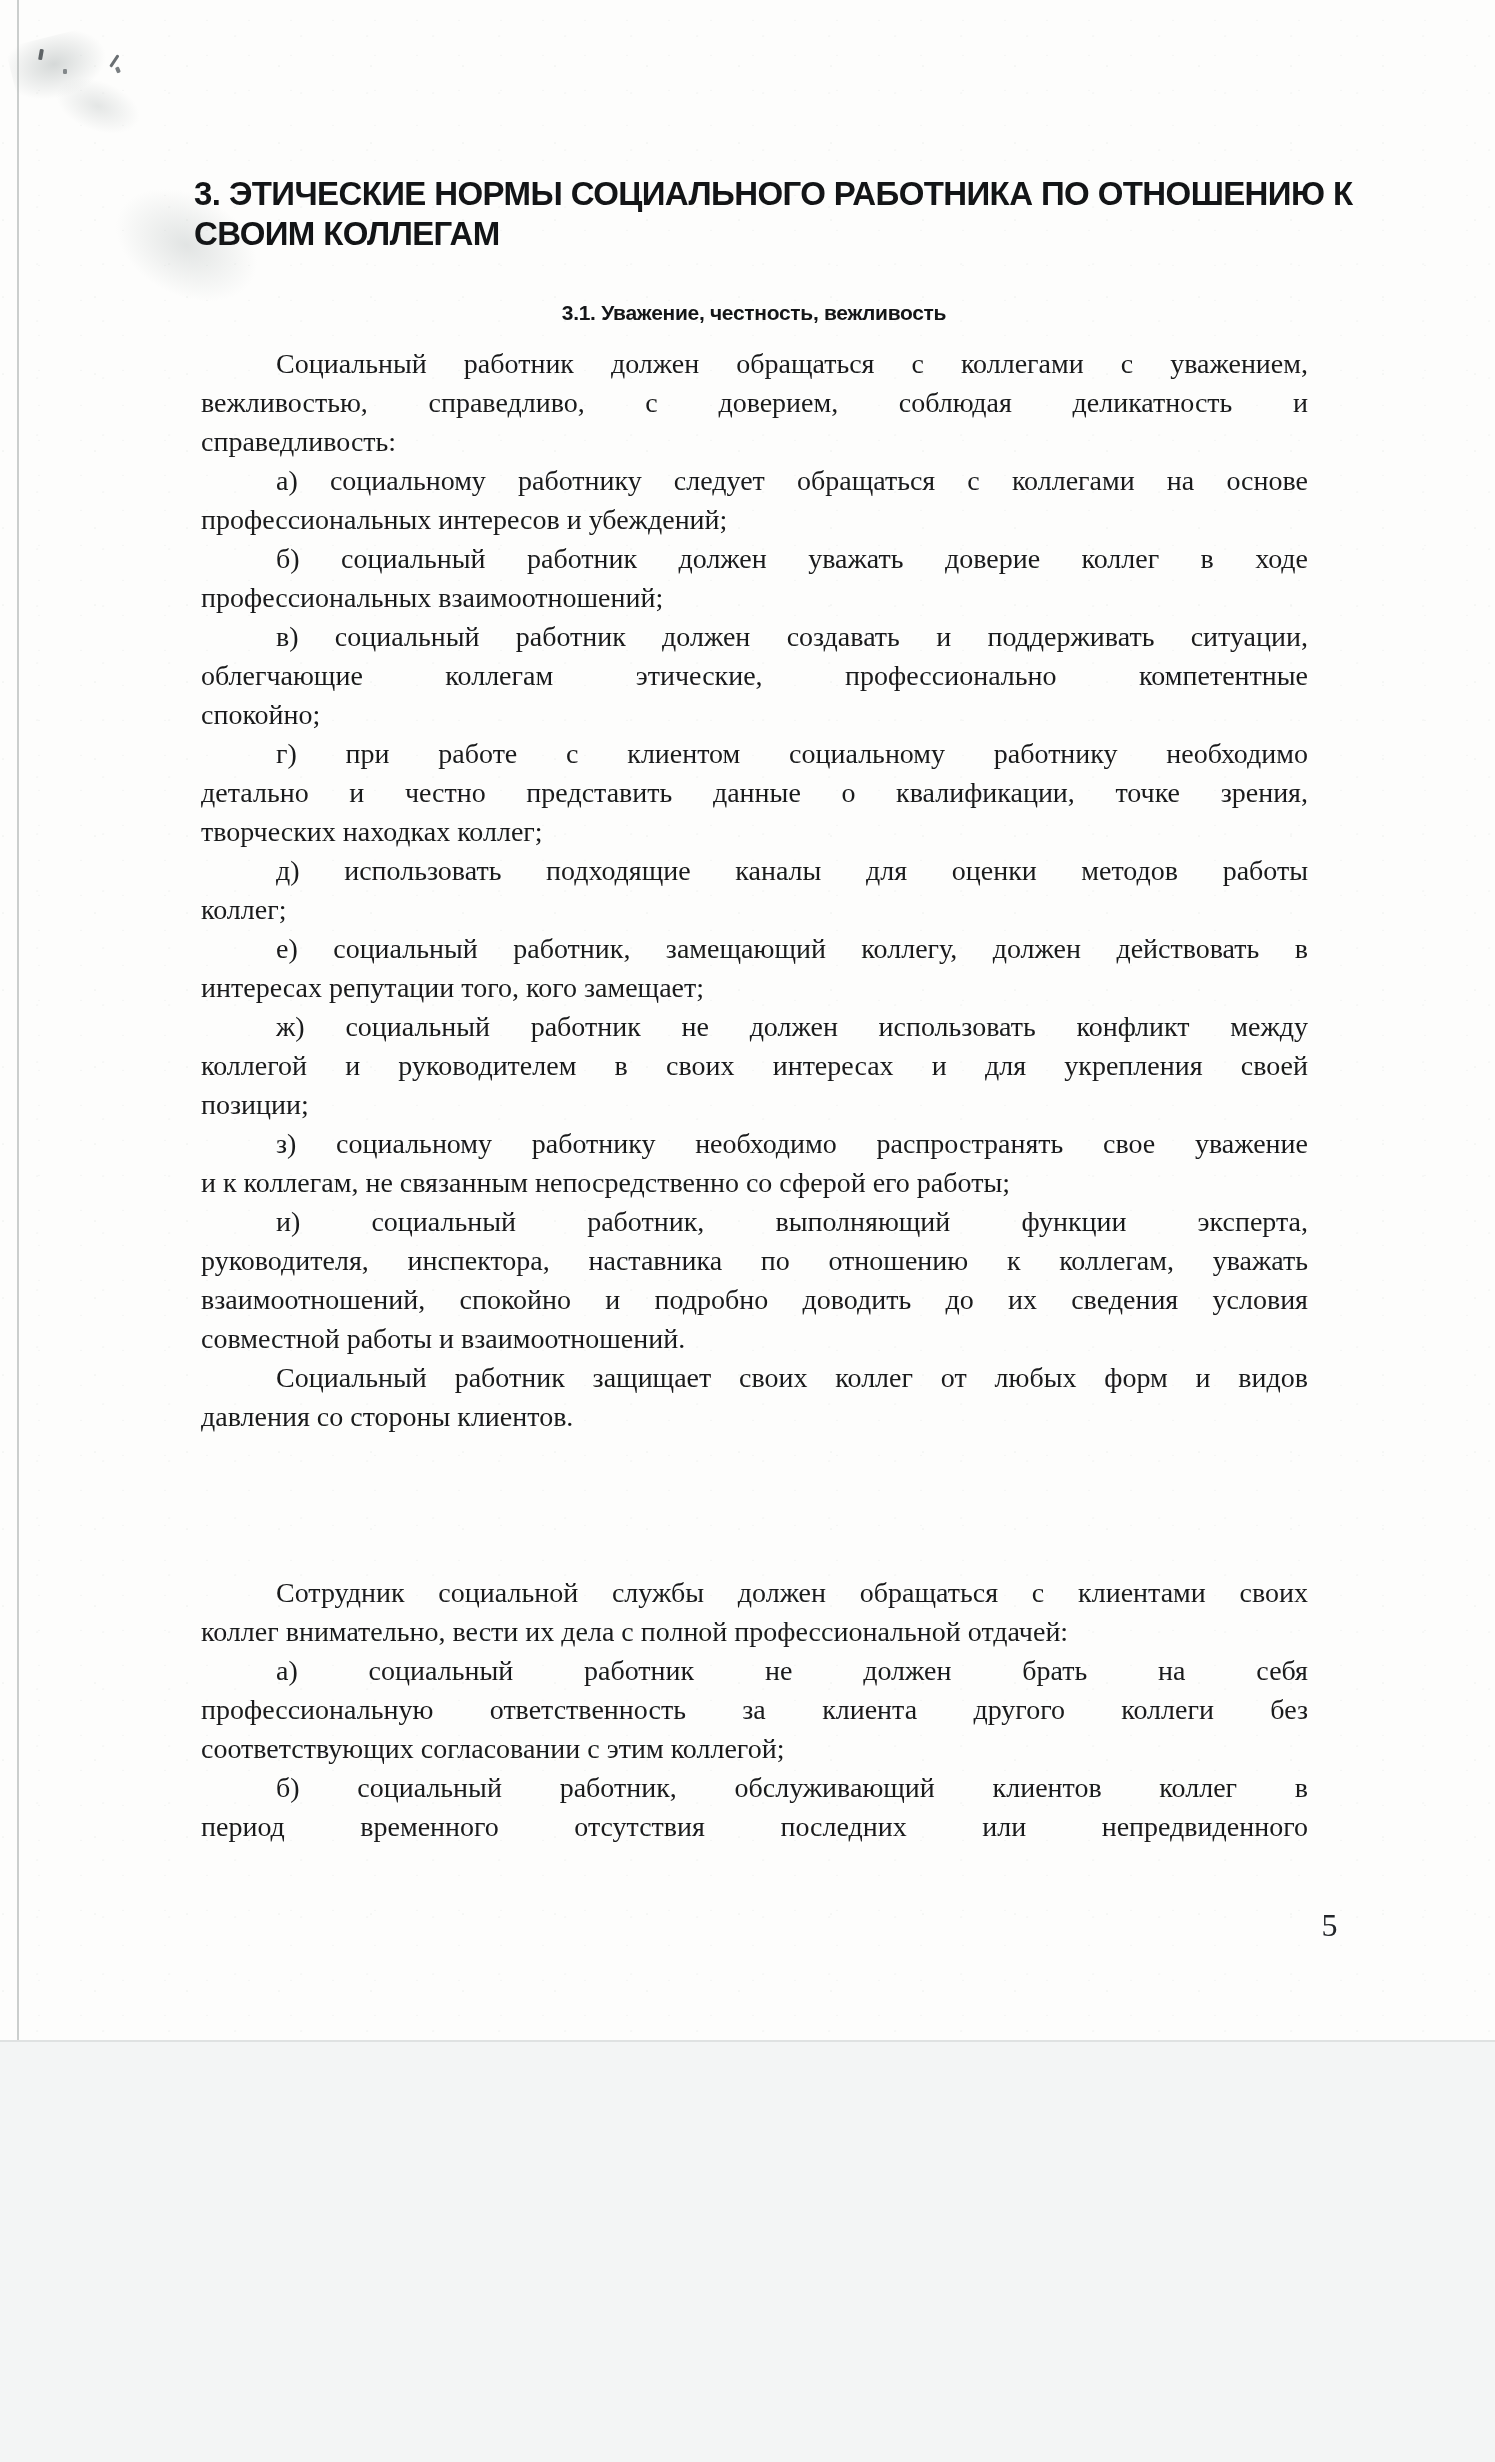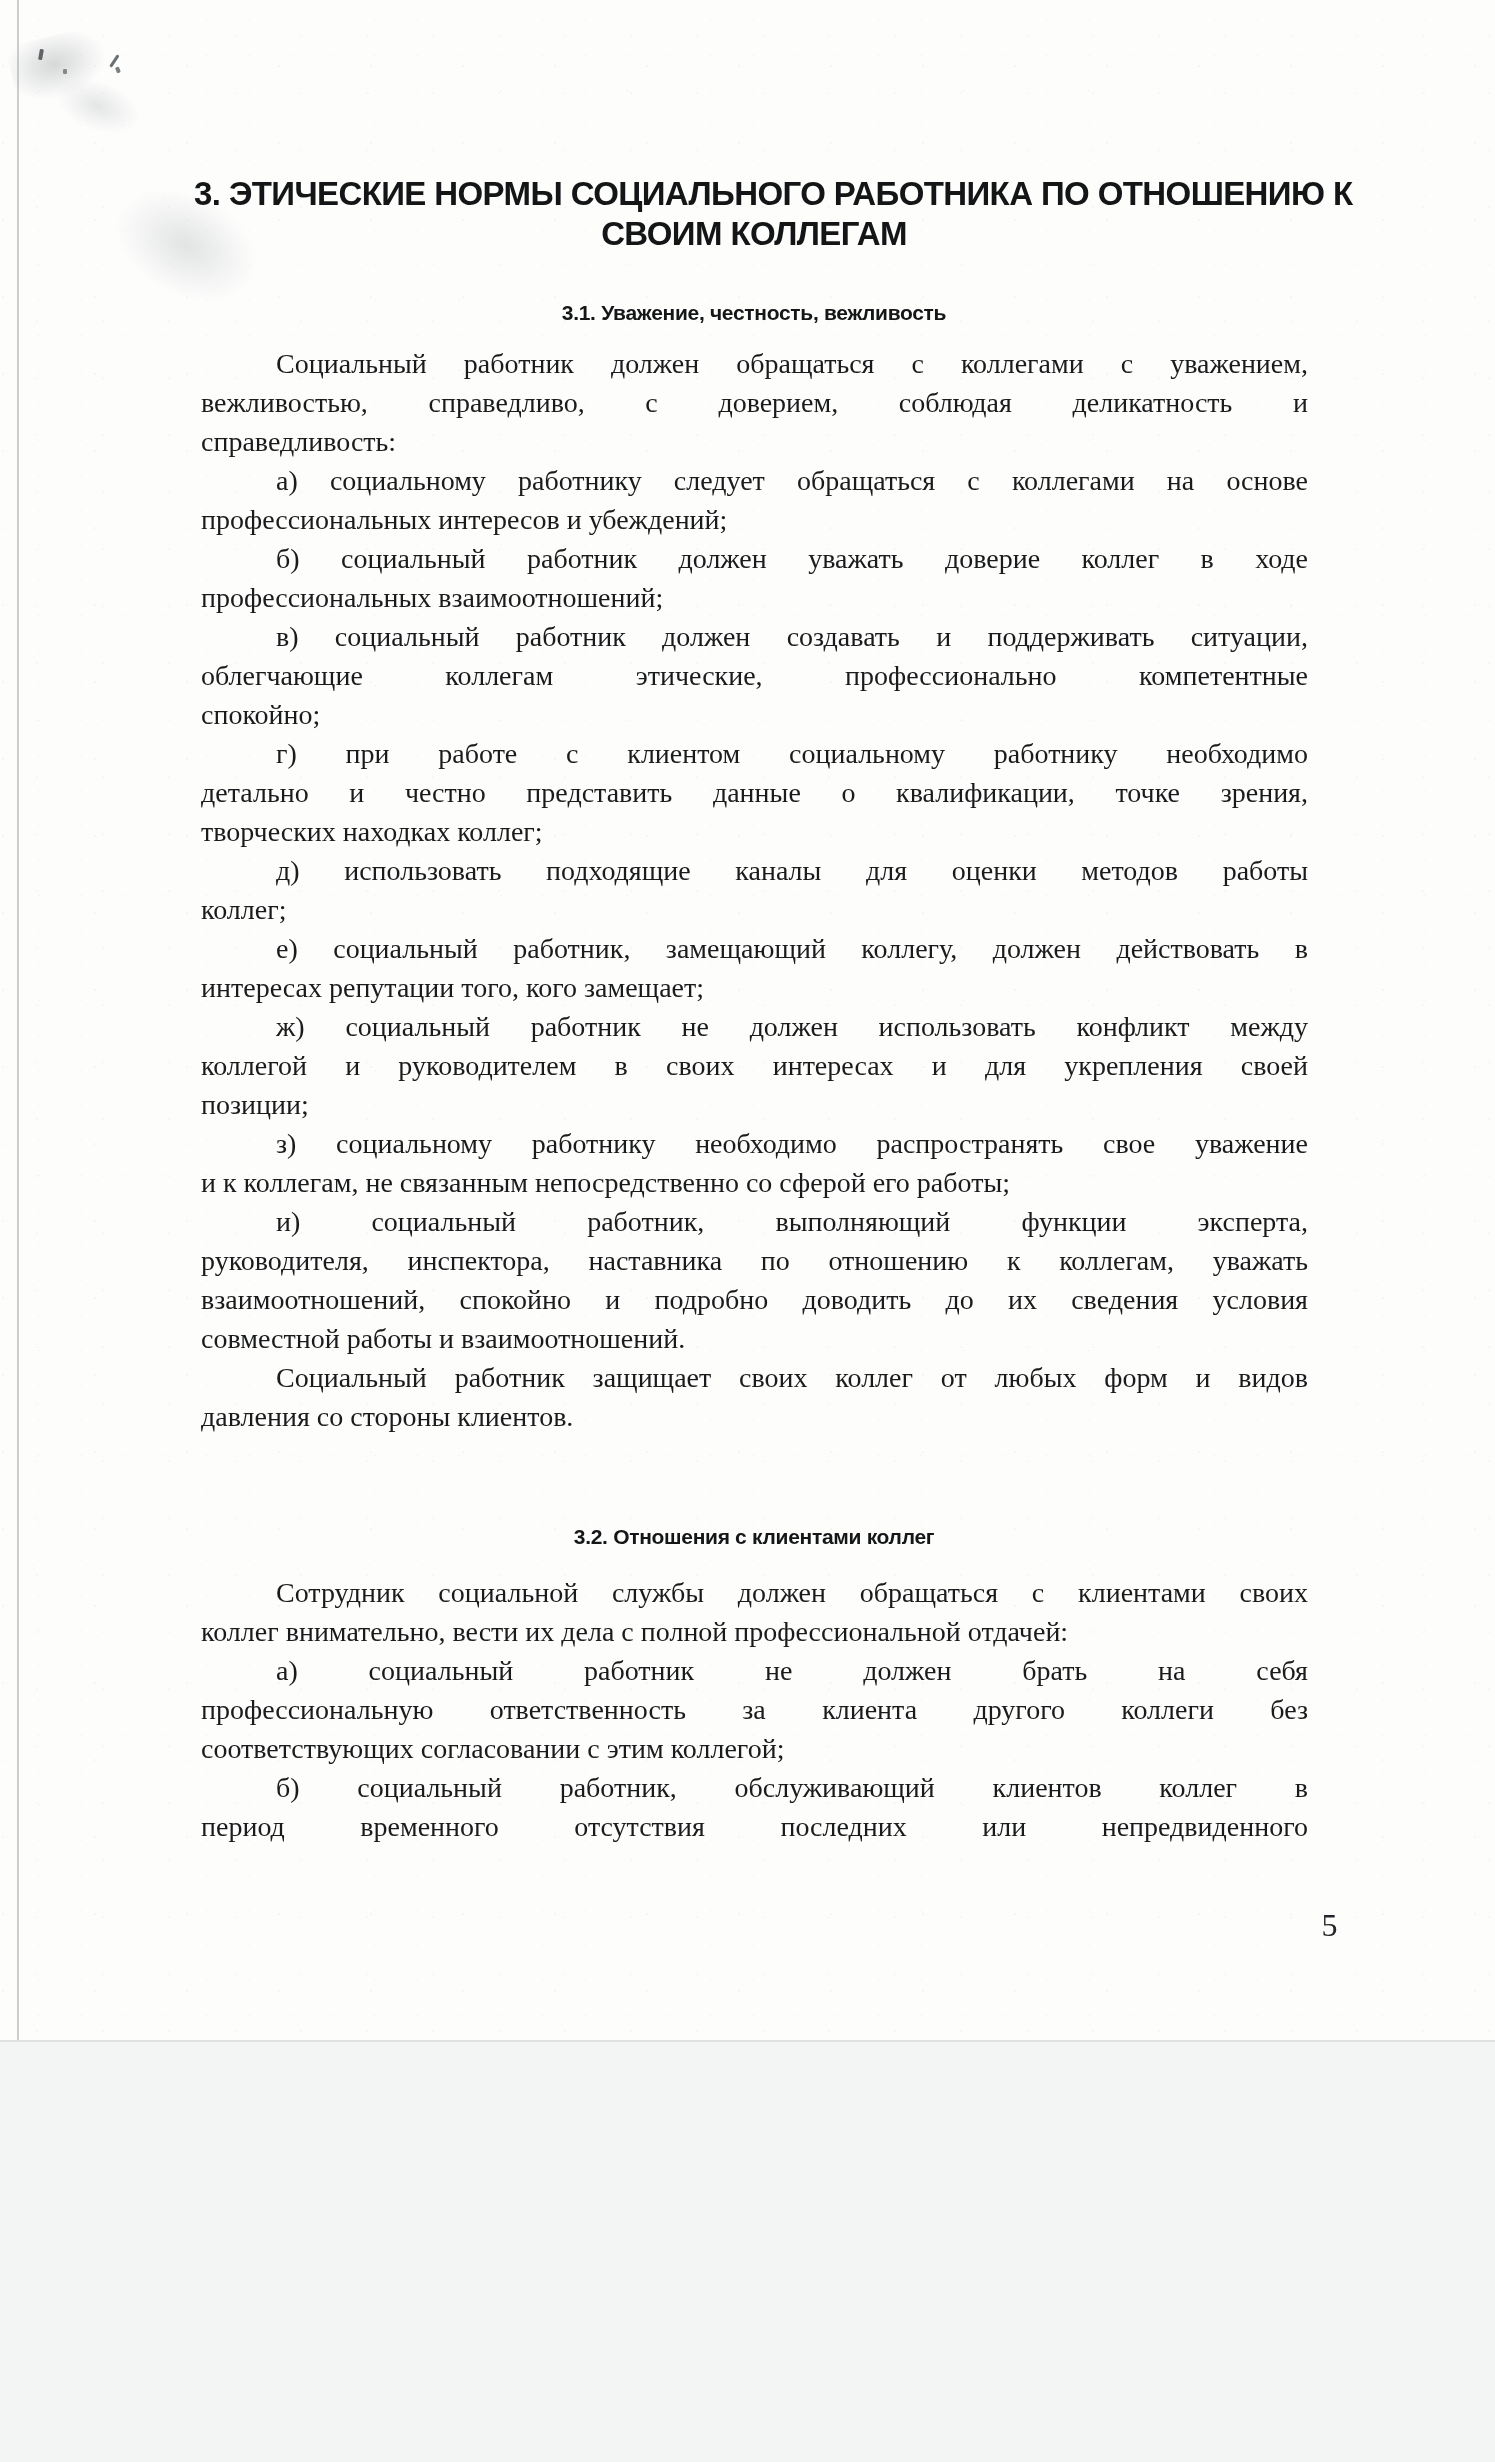--- a/index.html
+++ b/index.html
@@ -72,21 +72,21 @@
   }
   .speck-1 { left: 39px;  top: 49px;  width: 4.1px; height: 11px; background: #5e6366; transform: rotate(10deg); border-radius: 1.2px; }
   .speck-2 { left: 113px; top: 54px;  width: 2.9px; height: 13.5px; background: #6a6f72; transform: rotate(34deg); border-radius: 1.2px; }
   .speck-3 { left: 116px; top: 67px; width: 3.5px; height: 6.4px; background: #7a7f82; transform: rotate(-22deg); border-radius: 1.2px; }
   .speck-4 { left: 63px; top: 69px; width: 3.5px; height: 5.3px;  background: #83888a; border-radius: 1.2px; }
   
   .doc-title {
     position: absolute;
     left: 194px; top: 174px;
     width: 1120px;
-    text-align: center;
+    text-align: left;
     font-family: "Liberation Sans", sans-serif;
     font-weight: bold;
     font-size: 33px;
     line-height: 40px;
     letter-spacing: -0.6px;
     color: #131517;
   }
   .doc-title .tl { white-space: nowrap; }
   .section-heading {
     position: absolute;
@@ -178,21 +178,20 @@
       <div class="ln j ind">з) социальному работнику необходимо распространять свое уважение</div>
       <div class="ln">и к коллегам, не связанным непосредственно со сферой его работы;</div>
       <div class="ln j ind">и) социальный работник, выполняющий функции эксперта,</div>
       <div class="ln j">руководителя, инспектора, наставника по отношению к коллегам, уважать</div>
       <div class="ln j">взаимоотношений, спокойно и подробно доводить до их сведения условия</div>
       <div class="ln">совместной работы и взаимоотношений.</div>
       <div class="ln j ind">Социальный работник защищает своих коллег от любых форм и видов</div>
       <div class="ln">давления со стороны клиентов.</div>
     </div>
 
-  <div class="section-heading heading-32">3.2. Отношения с клиентами коллег</div>
 
   <div class="body-col col-2">
 
   <div class="ln j ind">Сотрудник социальной службы должен обращаться с клиентами своих</div>
       <div class="ln">коллег внимательно, вести их дела с полной профессиональной отдачей:</div>
       <div class="ln j ind">а) социальный работник не должен брать на себя</div>
       <div class="ln j">профессиональную ответственность за клиента другого коллеги без</div>
       <div class="ln">соответствующих согласовании с этим коллегой;</div>
       <div class="ln j ind">б) социальный работник, обслуживающий клиентов коллег в</div>
       <div class="ln j">период временного отсутствия последних или непредвиденного</div>

